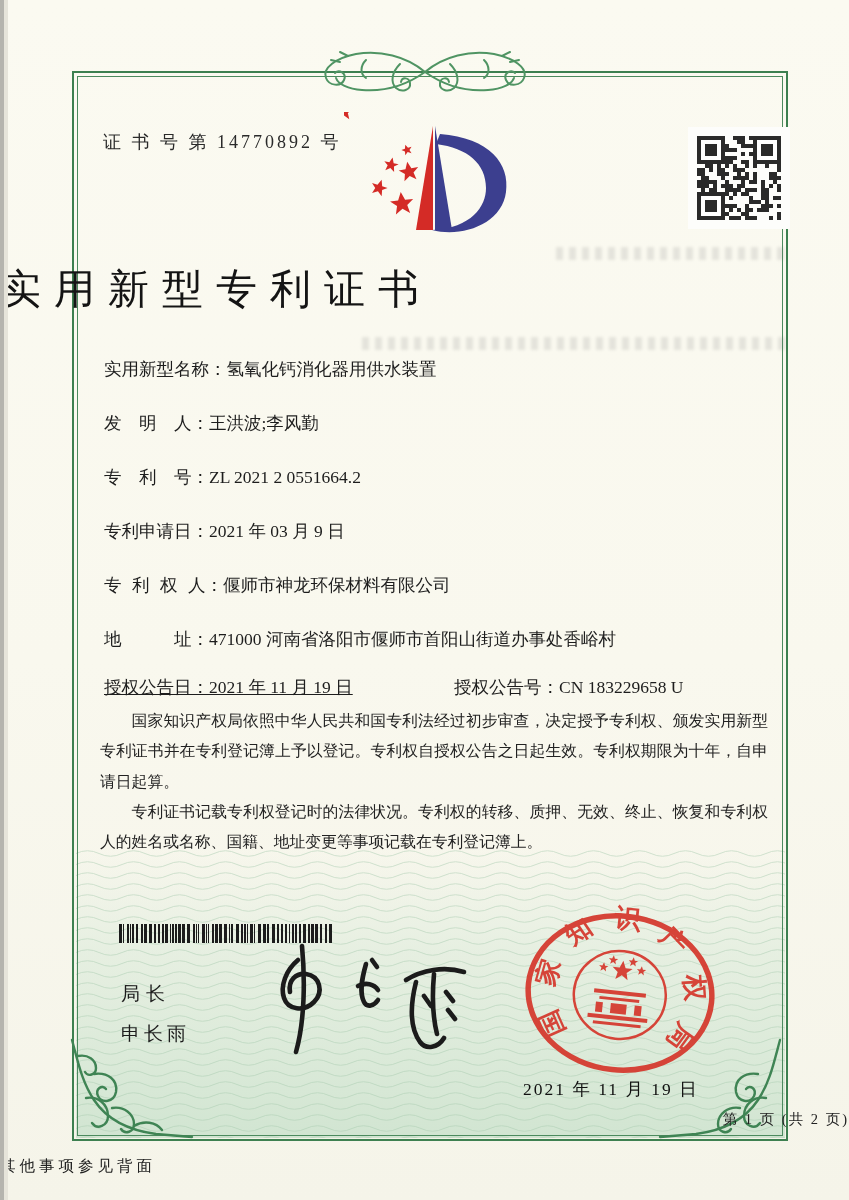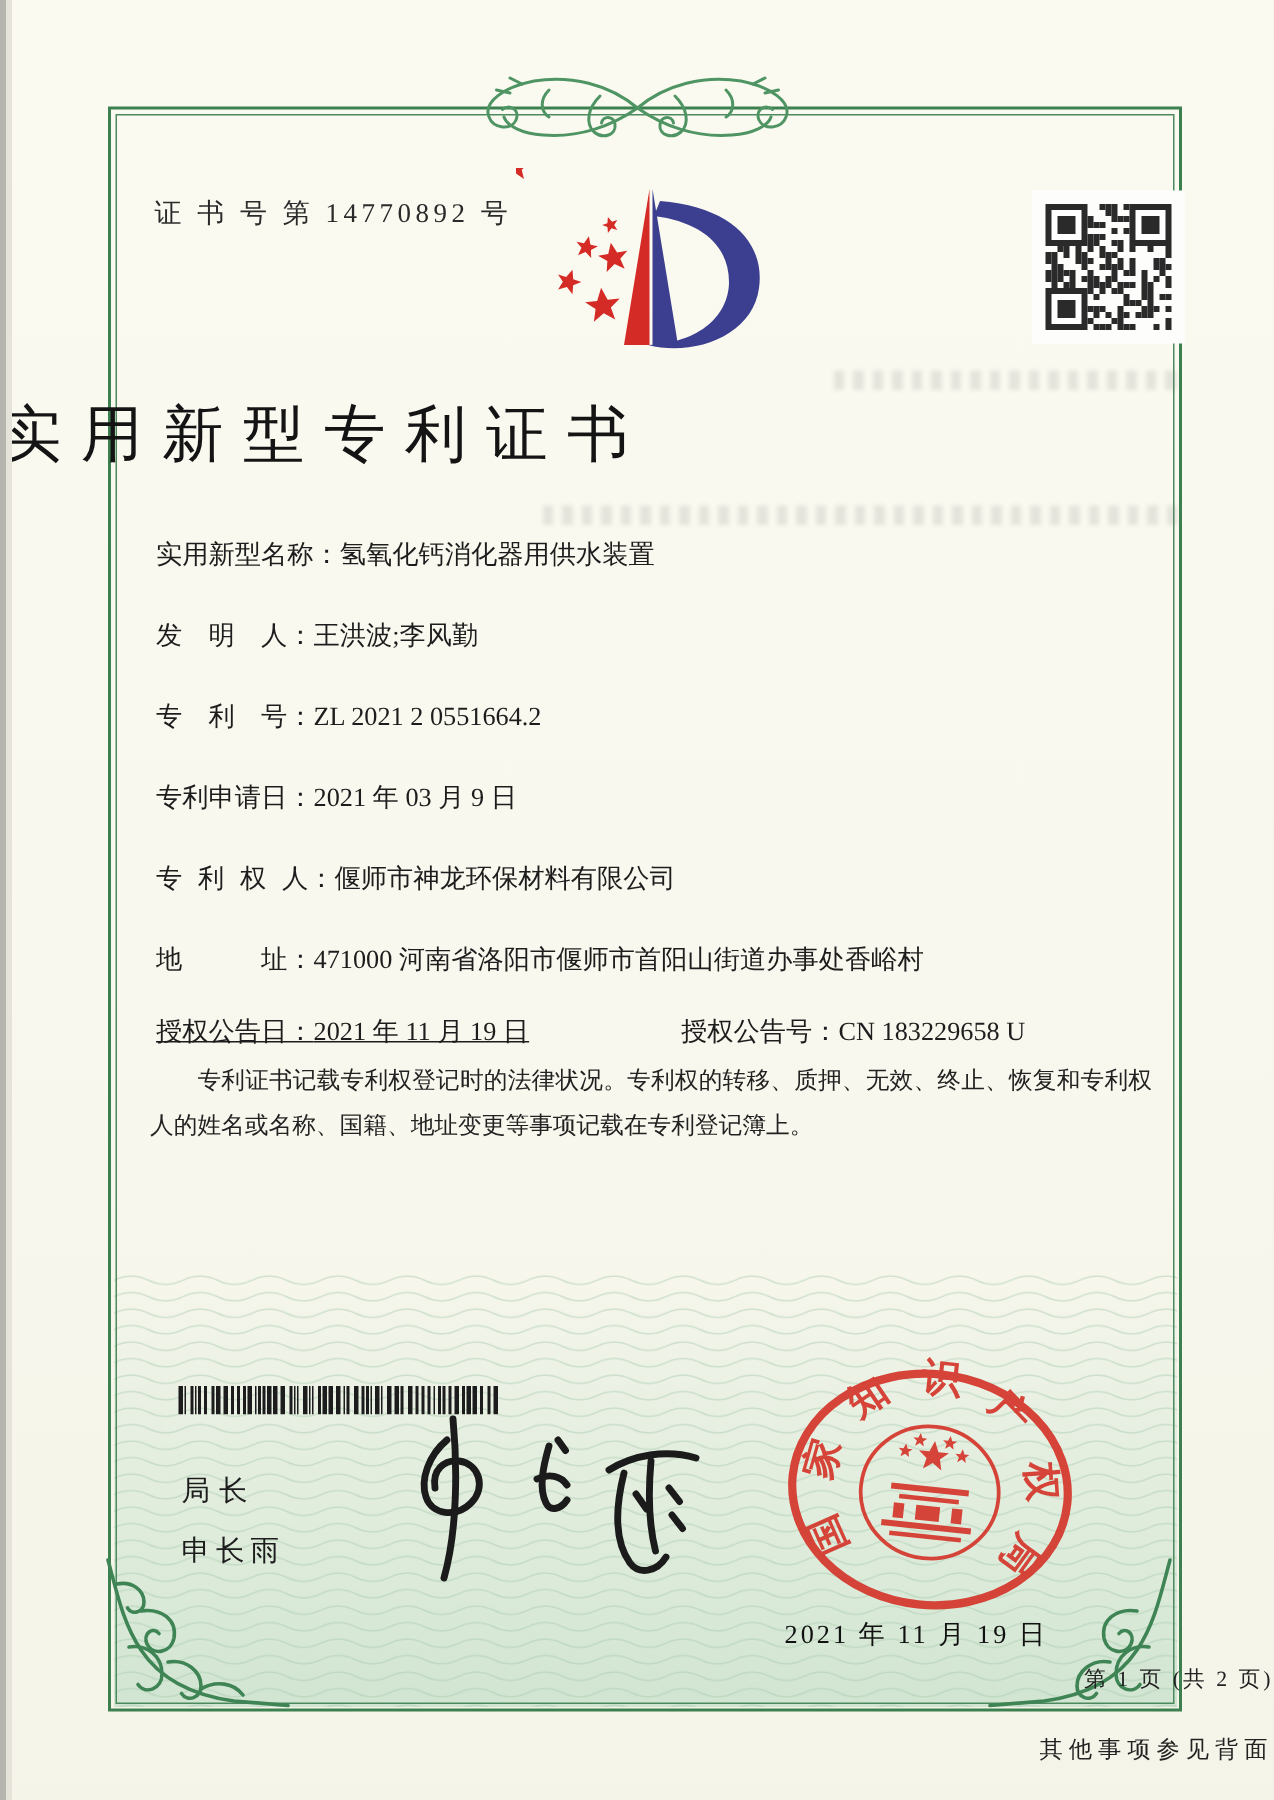--- a/index.html
+++ b/index.html
@@ -53,21 +53,21 @@
 
   .sig-title{position:absolute;left:121px;top:981px;font-size:19px;letter-spacing:6px;color:#1c1c1c;}
   .sig-name{position:absolute;left:121px;top:1021px;font-size:19px;letter-spacing:4px;color:#1c1c1c;}
   .sig-hand{position:absolute;left:238px;top:938px;width:235px;height:118px;}
 
   .seal{position:absolute;left:510px;top:903px;width:220px;height:182px;opacity:.92;}
   .seal-date{position:absolute;left:523px;top:1077px;font-size:17.5px;letter-spacing:2px;color:#111;}
 
   .page-num{position:absolute;left:0;top:1110px;width:849px;text-align:right;
     font-size:14.5px;letter-spacing:2px;color:#222;}
-  .back-note{position:absolute;left:0;top:1156px;width:849px;text-align:right;
+  .back-note{position:absolute;left:0;top:1156px;width:849px;text-align:left;
     font-size:15.5px;letter-spacing:4px;color:#222;}
 
   .flourish-top{position:absolute;left:296px;top:42px;width:258px;height:62px;}
   .flourish-bl{position:absolute;left:64px;top:1034px;width:132px;height:110px;}
   .flourish-br{position:absolute;left:656px;top:1034px;width:132px;height:110px;transform:scaleX(-1);}
 </style>
 </head>
 <body>
 
 <div class="paper">
@@ -314,20 +314,21 @@
     <div class="frow"><span class="lab">专 利 权 人：</span><span>偃师市神龙环保材料有限公司</span></div>
     <div class="frow"><span class="lab">地　　　址：</span><span>471000 河南省洛阳市偃师市首阳山街道办事处香峪村</span></div>
   </div>
 
   <div class="grant">
     <span>授权公告日：</span><span>2021 年 11 月 19 日</span>
     <span class="right"><span>授权公告号：</span><span>CN 183229658 U</span></span>
   </div>
 
   <div class="paras">
+    <p>国家知识产权局依照中华人民共和国专利法经过初步审查，决定授予专利权、颁发实用新型专利证书并在专利登记簿上予以登记。专利权自授权公告之日起生效。专利权期限为十年，自申请日起算。</p>
     <p>专利证书记载专利权登记时的法律状况。专利权的转移、质押、无效、终止、恢复和专利权人的姓名或名称、国籍、地址变更等事项记载在专利登记簿上。</p>
   </div>
 
   <div class="barcode"><svg id="bcsvg" width="220" height="19">
         <g fill="#1c1c1c">
           <rect x="2" y="0" width="3" height="19"></rect>
           <rect x="6" y="0" width="1" height="19"></rect>
           <rect x="10" y="0" width="2" height="19"></rect>
           <rect x="13" y="0" width="1" height="19"></rect>
           <rect x="15" y="0" width="2" height="19"></rect>

